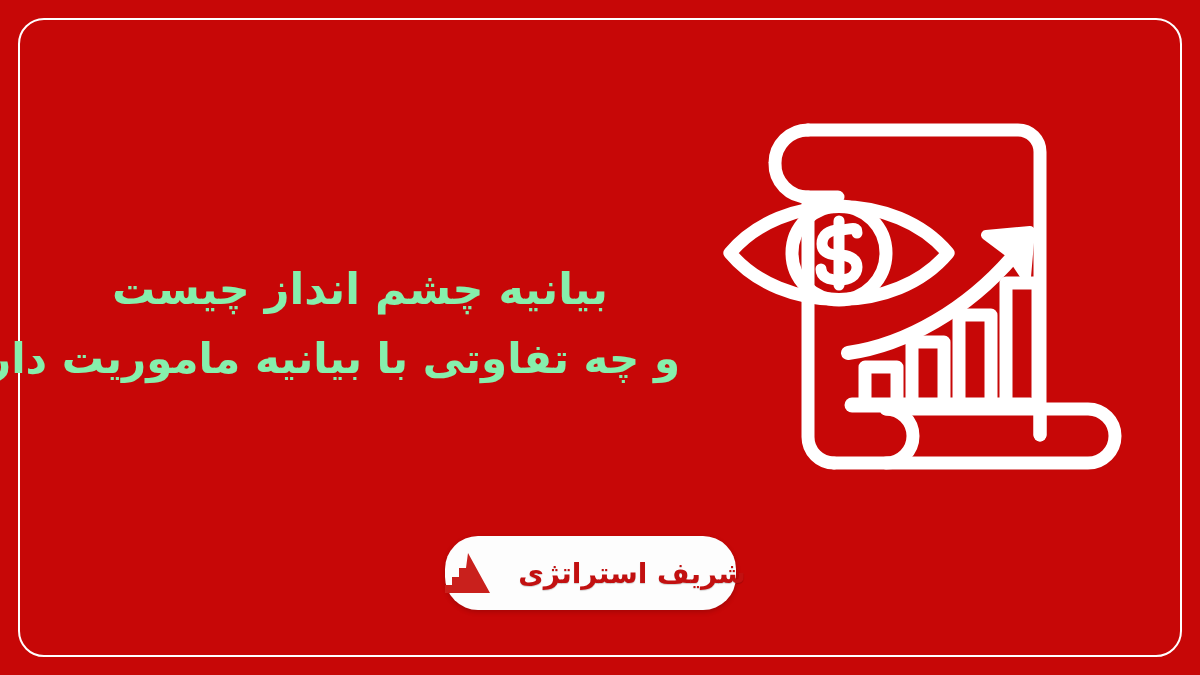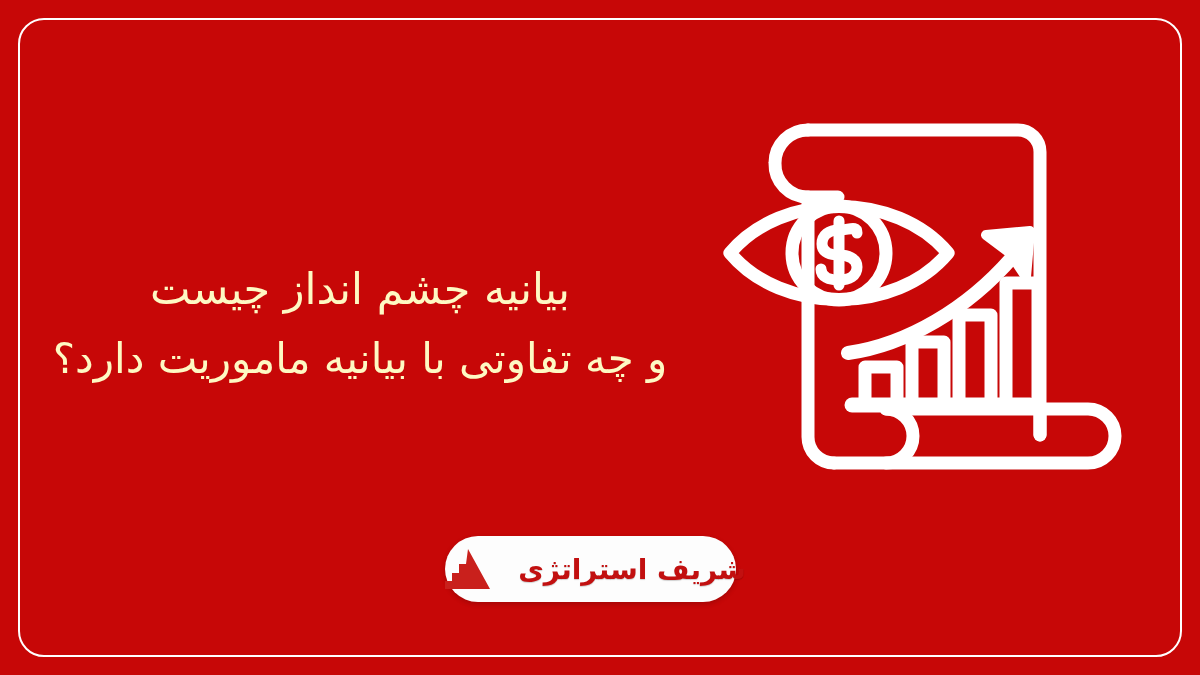--- a/index.html
+++ b/index.html
@@ -39,38 +39,38 @@
   
   .headline {
     position: absolute;
     left: 40px;
     top: 255px;
     width: 640px;
     text-align: center;
     direction: rtl;
   }
   .headline .line {
-    color: #fef9c3;
-    font-weight: normal;
+    color: #86efac;
+    font-weight: bold;
     font-size: 43px;
     line-height: 1.62;
     letter-spacing: 0px;
     white-space: nowrap;
   }
   .headline .line-2 {
     font-size: 42px;
   }
 
   
   .badge {
     position: absolute;
     left: 445px;
     top: 536px;
     width: 291px;
-    height: 66px;
+    height: 74px;
     background: #fdfdfd;
     border-radius: 33px;
     display: flex;
     flex-direction: row-reverse;
     align-items: center;
     justify-content: center;
     gap: 27px;
     box-shadow: 0 2px 5px rgba(0,0,0,0.18);
     box-sizing: border-box;
     padding: 16px 22px;

